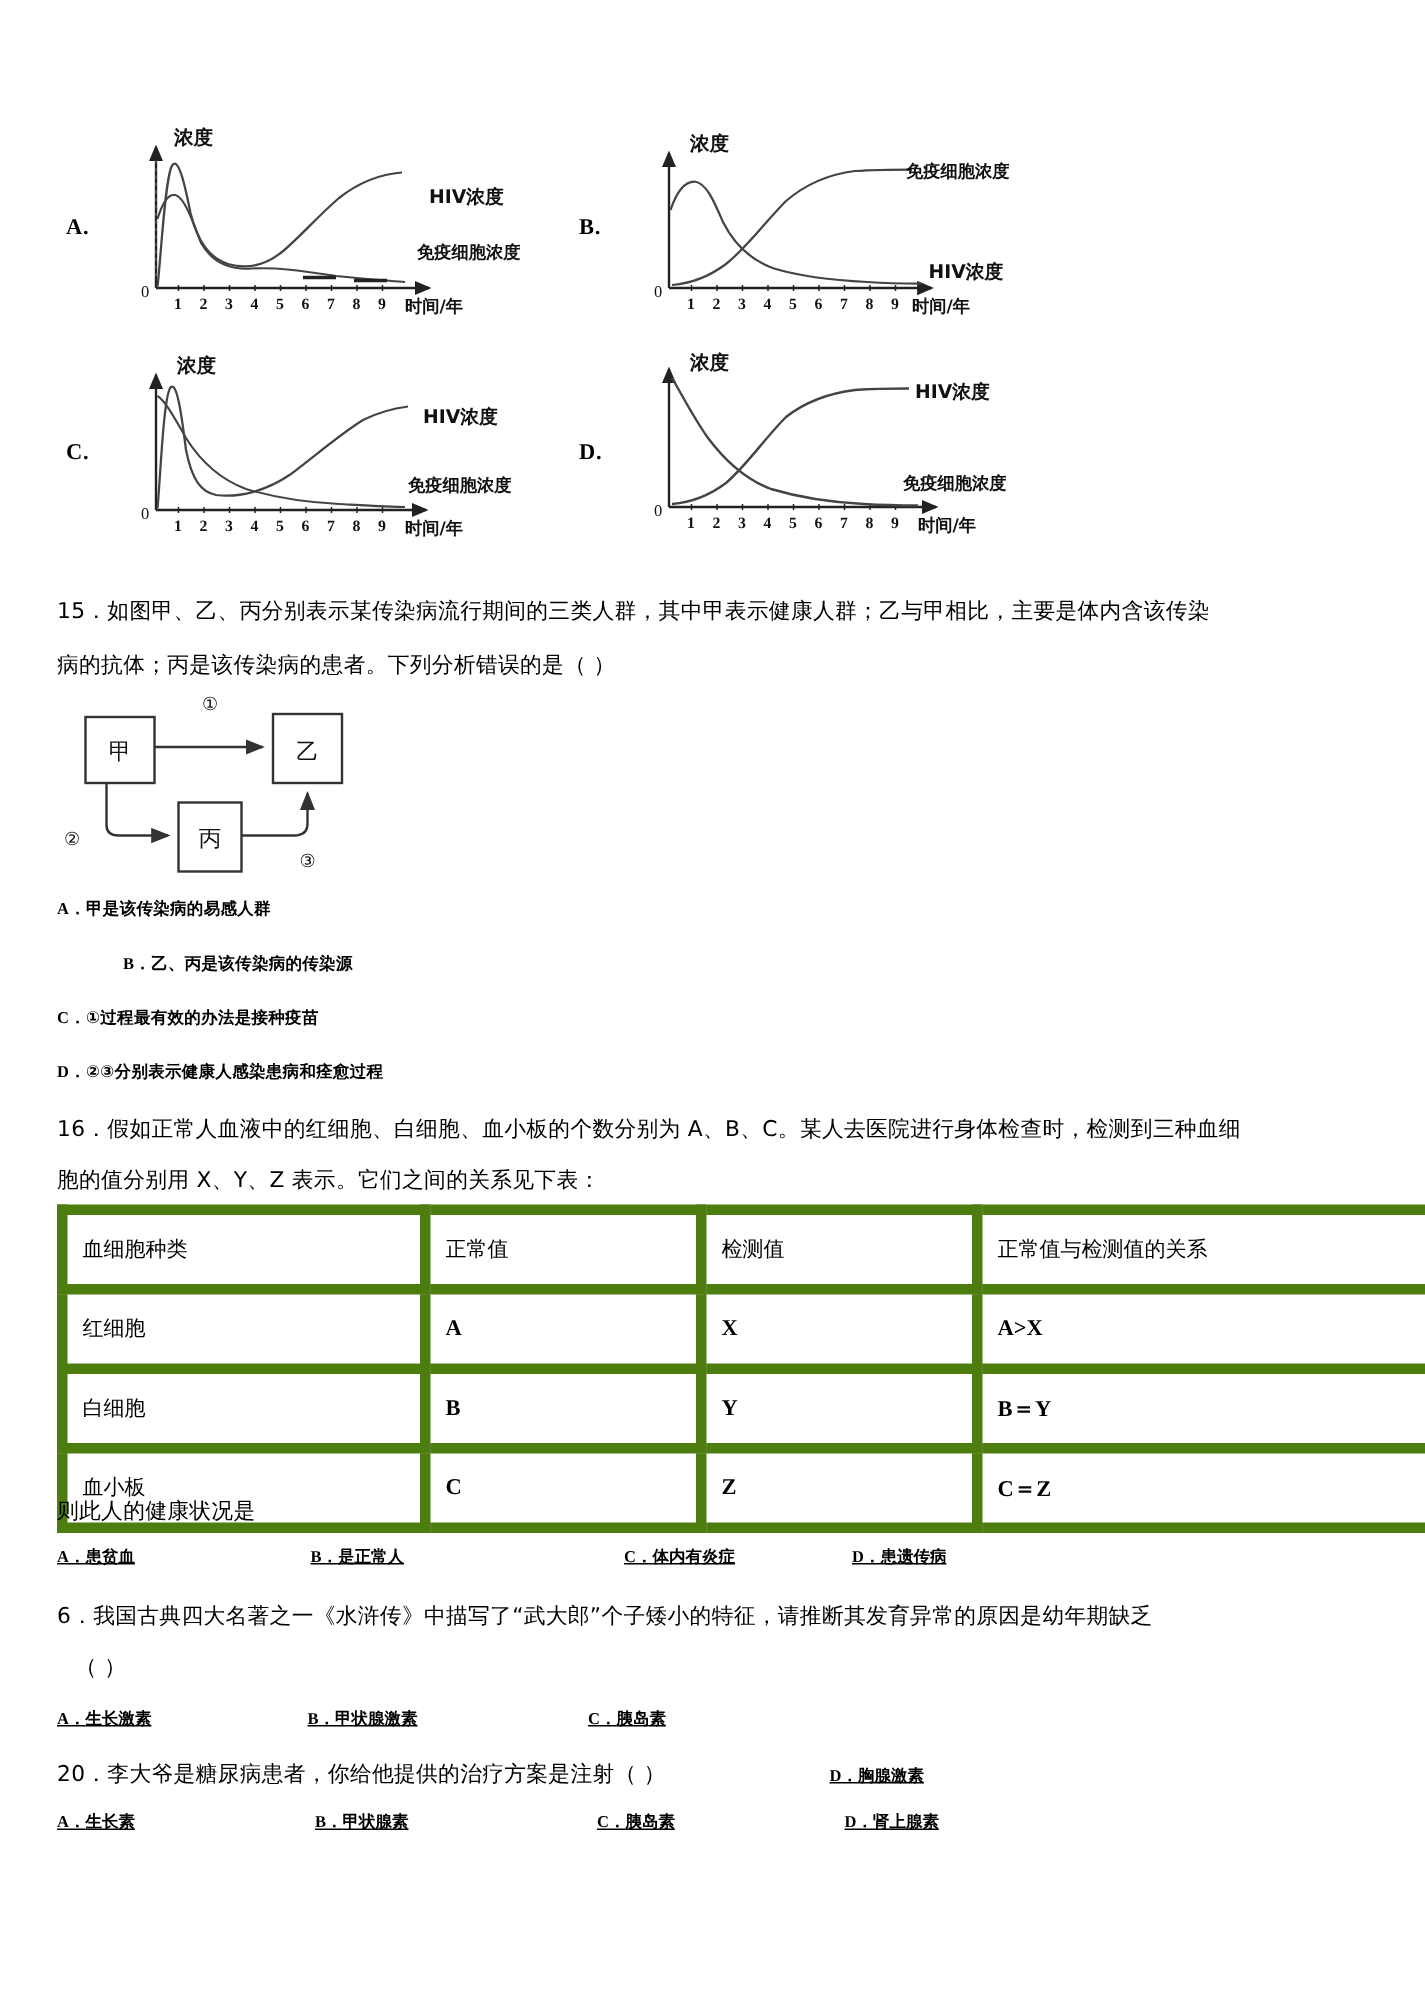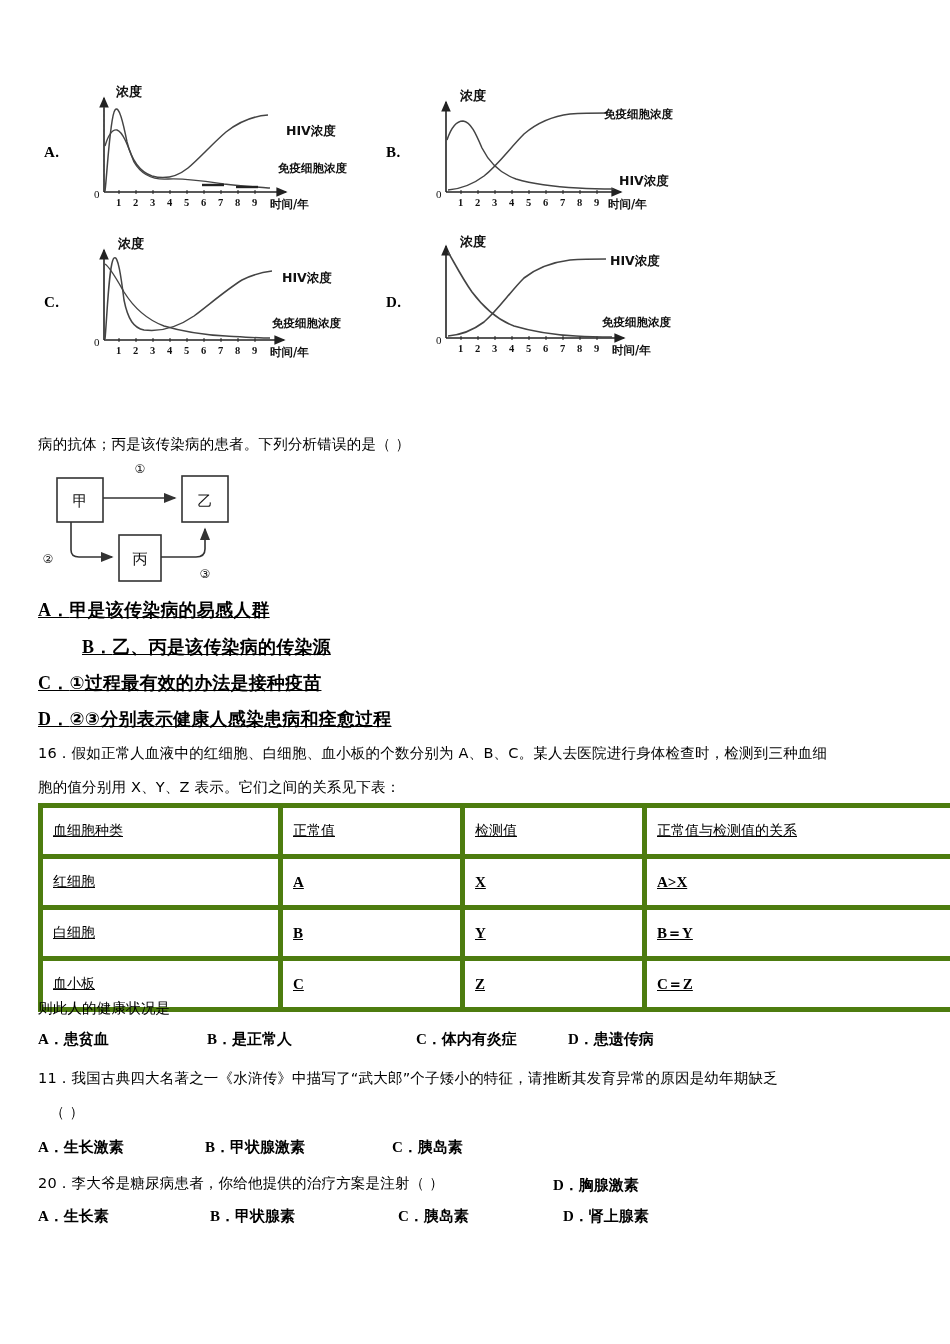--- a/index.html
+++ b/index.html
@@ -63,33 +63,33 @@
     line-height: 20px;
     font-family: "DejaVu Sans", "Liberation Sans", sans-serif;
     white-space: nowrap;
     letter-spacing: 0.2px;
   }
   .q-stem { left: 38px; }
   .q-indent { left: 38px; }
 
   .opt-row {
     position: absolute;
-    font-size: 18px;
+    font-size: 11px;
     font-family: "DejaVu Sans", "Liberation Sans", sans-serif;
     font-weight: bold;
     white-space: nowrap;
     letter-spacing: 0.2px;
-    text-decoration: underline;
   }
   .opt-item {
     position: absolute;
-    font-size: 15px;
+    font-size: 11px;
     font-family: "DejaVu Sans", "Liberation Sans", sans-serif;
     font-weight: bold;
     white-space: nowrap;
+    text-decoration: underline;
   }
   .opt-key {
     font-family: "Liberation Serif", serif;
     font-weight: bold;
   }
 
   
   .flow-diagram {
     position: absolute;
     left: 30px;
@@ -102,26 +102,25 @@
   table.blood-table {
     position: absolute;
     left: 38px;
     top: 803px;
     width: 857px;
     border-collapse: collapse;
     table-layout: fixed;
     font-family: "DejaVu Sans", "Liberation Sans", sans-serif;
   }
   table.blood-table td {
-    border: 5px solid #4d7c0f;
+    border: 7px solid #4d7c0f;
     padding: 8px 10px;
     font-size: 14px;
     height: 30px;
     vertical-align: middle;
-    text-decoration: underline;
   }
   table.blood-table td.c0 { width: 215px; }
   table.blood-table td.c1 { width: 157px; }
   table.blood-table td.c2 { width: 157px; }
   table.blood-table td.c3 { width: 328px; }
   table.blood-table tr.head td { font-weight: normal; }
   table.blood-table tr.body td.val { font-weight: bold; font-family: "Liberation Serif", serif; font-size: 15px; }
 </style>
 </head>
 <body>
@@ -308,20 +307,21 @@
             <text x="161" y="118">8</text>
             <text x="178" y="118">9</text>
         </g>
         <text x="196" y="120" font-family="DejaVu Sans, sans-serif" font-size="11.5" font-weight="bold" fill="#111">时间/年</text>
         <text x="194" y="31" font-family="DejaVu Sans, sans-serif" font-size="12.5" font-weight="bold" fill="#111">HIV浓度</text>
         <text x="186" y="92" font-family="DejaVu Sans, sans-serif" font-size="11.5" font-weight="bold" fill="#111">免疫细胞浓度</text>
       </svg>
     </div>
   </div>
 
+  <div class="q-line q-stem" style="top:398px;">15．如图甲、乙、丙分别表示某传染病流行期间的三类人群，其中甲表示健康人群；乙与甲相比，主要是体内含该传染</div>
   <div class="q-line q-indent" style="top:434px;">病的抗体；丙是该传染病的患者。下列分析错误的是（      ）</div>
 
   <div class="flow-diagram">
     <svg width="280" height="130" viewBox="0 0 280 130">
       <defs>
         <marker id="fa" markerWidth="8" markerHeight="8" refX="7" refY="3.2" orient="auto">
           <path d="M0,0 L8,3.2 L0,6.4 z" fill="#333"></path>
         </marker>
       </defs>
 
@@ -398,21 +398,21 @@
   <div class="opt-item" style="left:207px; top:1030px;">
     <span class="opt-key">B．</span><span>是正常人</span>
   </div>
   <div class="opt-item" style="left:416px; top:1030px;">
     <span class="opt-key">C．</span><span>体内有炎症</span>
   </div>
   <div class="opt-item" style="left:568px; top:1030px;">
     <span class="opt-key">D．</span><span>患遗传病</span>
   </div>
 
-  <div class="q-line q-stem" style="top:1068px;">11．我国古典四大名著之一《水浒传》中描写了“武大郎”个子矮小的特征，请推断其发育异常的原因是幼年期缺乏</div>
+  <div class="q-line q-stem" style="top:1068px;">6．我国古典四大名著之一《水浒传》中描写了“武大郎”个子矮小的特征，请推断其发育异常的原因是幼年期缺乏</div>
   <div class="q-line" style="left:50px; top:1102px;">（   ）</div>
 
   <div class="opt-item" style="left:38px;  top:1138px;">
     <span class="opt-key">A．</span><span>生长激素</span>
   </div>
   <div class="opt-item" style="left:205px; top:1138px;">
     <span class="opt-key">B．</span><span>甲状腺激素</span>
   </div>
   <div class="opt-item" style="left:392px; top:1138px;">
     <span class="opt-key">C．</span><span>胰岛素</span>

